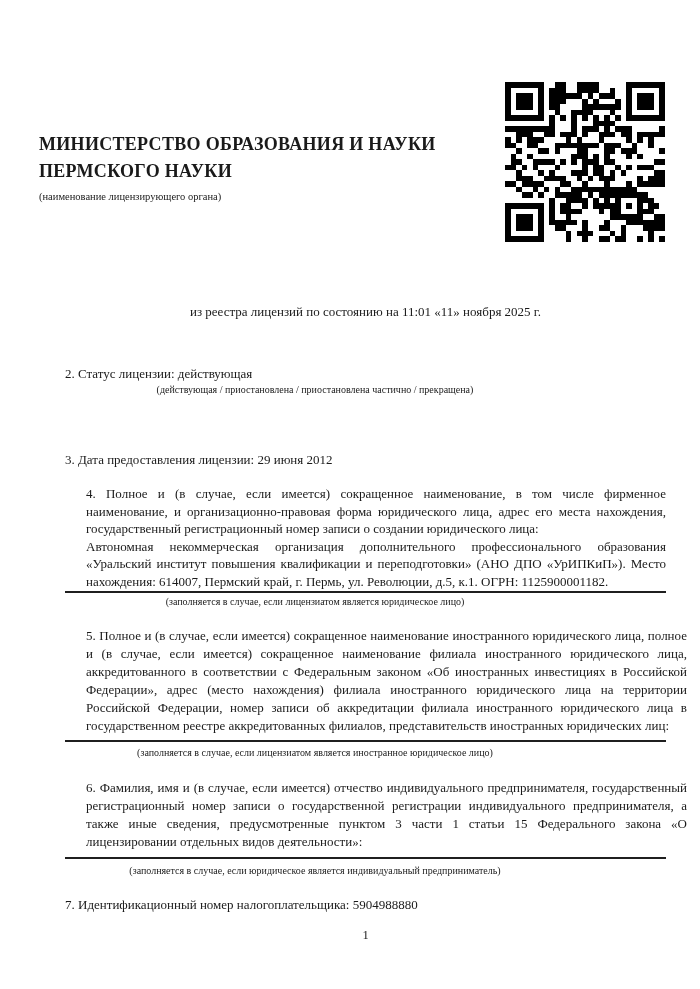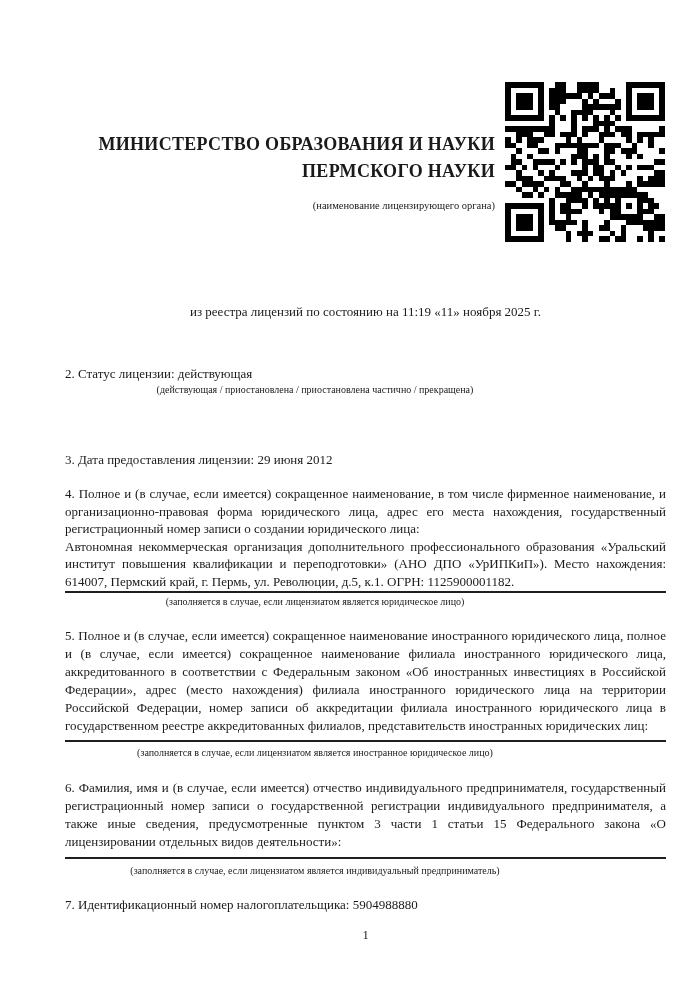--- a/index.html
+++ b/index.html
@@ -9,55 +9,55 @@
     height: 989px;
     margin: 0 auto;
     background: #ffffff;
     font-family: "Liberation Serif", "DejaVu Serif", serif;
     color: #1a1a1a;
     overflow: hidden;
   }
   .abs { position: absolute; }
 
   .org-header {
-    left: 55px; top: 131px; width: 440px;
-    text-align: right;
+    left: 39px; top: 131px; width: 440px;
+    text-align: left;
   }
   .org-line {
     font-weight: bold;
     font-size: 18px;
     line-height: 27px;
     white-space: nowrap;
     letter-spacing: 0.3px;
   }
   .org-caption {
     font-size: 10.5px;
     line-height: 13px;
-    margin-top: 14px;
+    margin-top: 5px;
   }
 
   .qr {
     left: 505px; top: 82px;
     width: 160px; height: 160px;
     display: block;
   }
 
   .doc-title {
     left: 65px; top: 302px; width: 601px;
     text-align: center;
     font-size: 13px;
     line-height: 19px;
   }
 
   .body-text {
     left: 65px; width: 601px;
     font-size: 13px;
     line-height: 17.5px;
   }
-  .just { text-align: justify; }
+  .just { text-align: justify; margin-left: 21px; }
 
   .hint {
     left: 65px; width: 500px;
     text-align: center;
     font-size: 10px;
     line-height: 12px;
   }
 
   .rule {
     left: 65px; width: 601px;
@@ -513,21 +513,21 @@
       <rect x="17" y="28" width="1" height="1" fill="#000"></rect>
       <rect x="18" y="28" width="1" height="1" fill="#000"></rect>
       <rect x="20" y="28" width="1" height="1" fill="#000"></rect>
       <rect x="21" y="28" width="1" height="1" fill="#000"></rect>
       <rect x="24" y="28" width="1" height="1" fill="#000"></rect>
       <rect x="26" y="28" width="1" height="1" fill="#000"></rect>
       <rect x="28" y="28" width="1" height="1" fill="#000"></rect>
     </svg>
 
   <div class="abs doc-title">
-    <div>из реестра лицензий по состоянию на 11:19 «11» ноября 2025 г.</div>
+    <div>из реестра лицензий по состоянию на 11:01 «11» ноября 2025 г.</div>
   </div>
 
   <div class="abs body-text" style="top:365px">2. Статус лицензии: действующая</div>
   <div class="abs hint" style="top:384px">(действующая / приостановлена / приостановлена частично / прекращена)</div>
 
 
   <div class="abs body-text" style="top:451px">3. Дата предоставления лицензии: 29 июня 2012</div>
 
   <div class="abs body-text" style="top:485px">
     <div class="just">4. Полное и (в случае, если имеется) сокращенное наименование, в том числе фирменное наименование, и организационно-правовая форма юридического лица, адрес его места нахождения, государственный регистрационный номер записи о создании юридического лица:</div>
@@ -535,19 +535,19 @@
   </div>
   <div class="abs rule" style="top:591px"></div>
   <div class="abs hint" style="top:596px">(заполняется в случае, если лицензиатом является юридическое лицо)</div>
 
   <div class="abs body-text just" style="top:627px; line-height:18px">5. Полное и (в случае, если имеется) сокращенное наименование иностранного юридического лица, полное и (в случае, если имеется) сокращенное наименование филиала иностранного юридического лица, аккредитованного в соответствии с Федеральным законом «Об иностранных инвестициях в Российской Федерации», адрес (место нахождения) филиала иностранного юридического лица на территории Российской Федерации, номер записи об аккредитации филиала иностранного юридического лица в государственном реестре аккредитованных филиалов, представительств иностранных юридических лиц:</div>
   <div class="abs rule" style="top:740px"></div>
   <div class="abs hint" style="top:747px">(заполняется в случае, если лицензиатом является иностранное юридическое лицо)</div>
 
   <div class="abs body-text just" style="top:779px; line-height:18px">6. Фамилия, имя и (в случае, если имеется) отчество индивидуального предпринимателя, государственный регистрационный номер записи о государственной регистрации индивидуального предпринимателя, а также иные сведения, предусмотренные пунктом 3 части 1 статьи 15 Федерального закона «О лицензировании отдельных видов деятельности»:</div>
   <div class="abs rule" style="top:857px"></div>
-  <div class="abs hint" style="top:865px">(заполняется в случае, если лицензиатом является индивидуальный предприниматель)</div>
+  <div class="abs hint" style="top:865px">(заполняется в случае, если юридическое является индивидуальный предприниматель)</div>
 
   <div class="abs body-text" style="top:896px">7. Идентификационный номер налогоплательщика: 5904988880</div>
 
   <div class="abs page-number">1</div>
 
 </div>
 
 </body></html>

